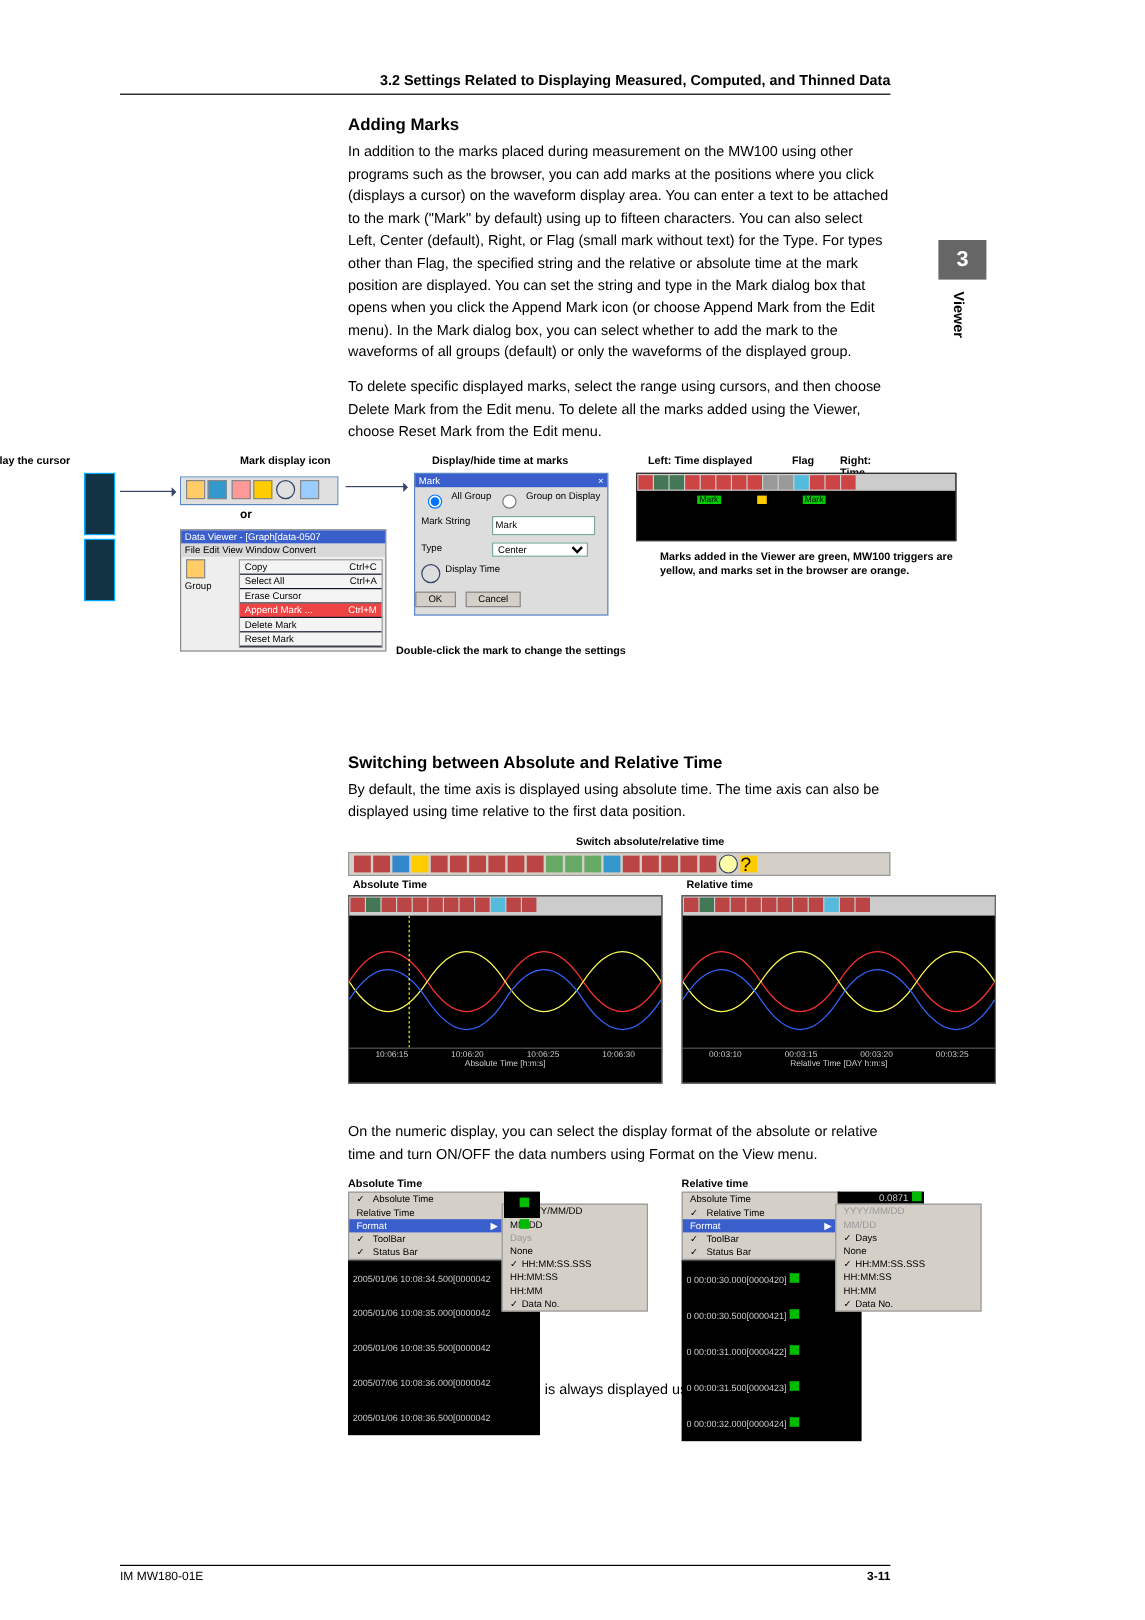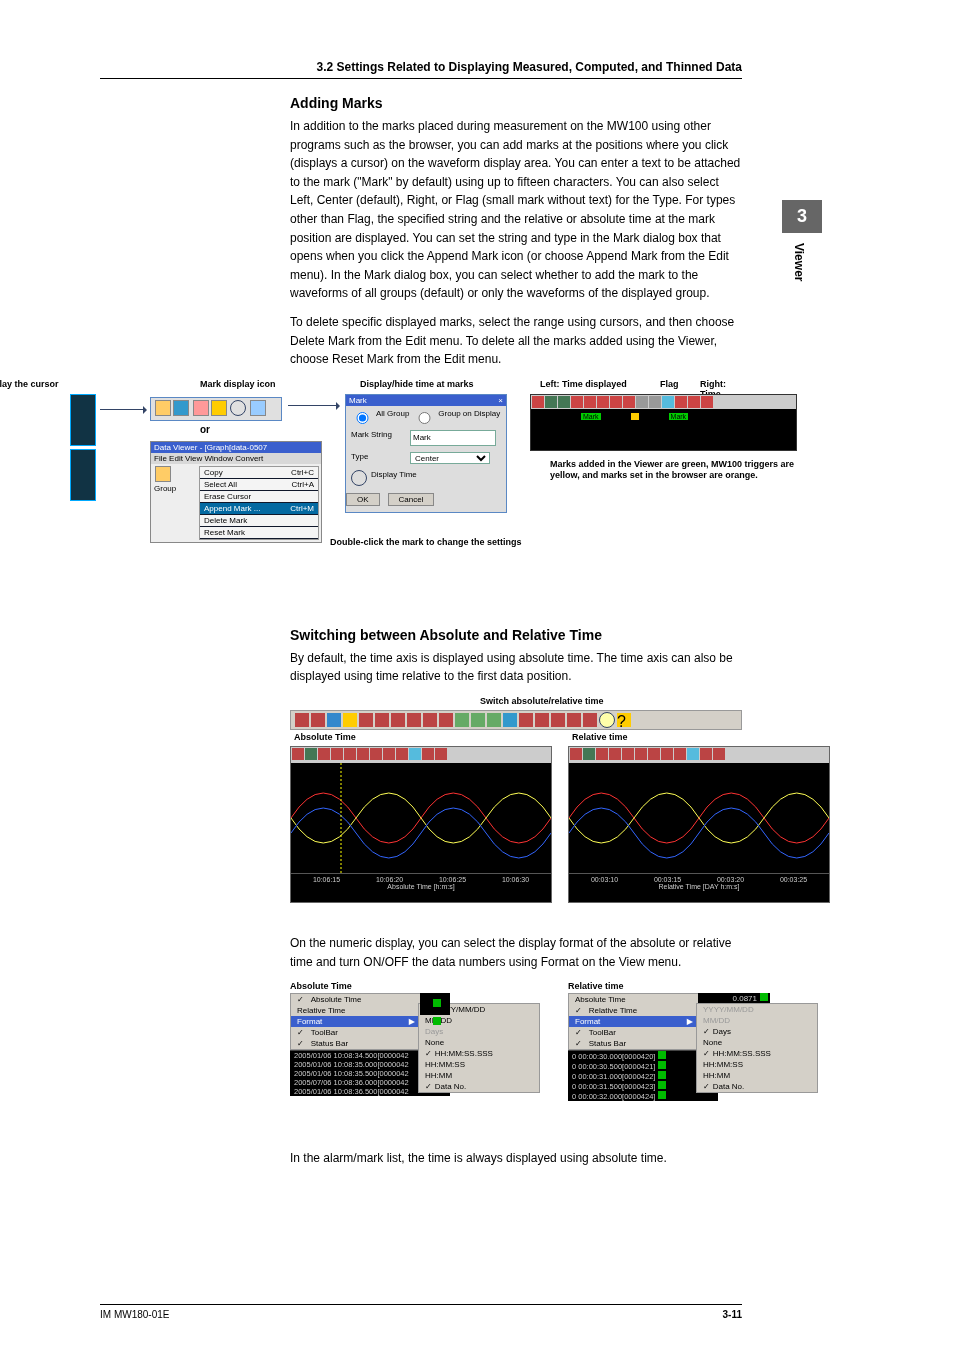--- a/index.html
+++ b/index.html
@@ -121,21 +121,21 @@
     margin: 2px;
   }
   .menu-win .menu-drop div {
     padding: 1px 4px;
     border-bottom: 1px solid #0f172a;
     display: flex;
     justify-content: space-between;
     gap: 2px;
     text-align: center;
   }
-  .menu-win .menu-drop div.hl { background: #0369a1; color: #fff; }
+  .menu-win .menu-drop div.hl { background: #ef4444; color: #fff; }
   .dlg {
     position: absolute;
     background: #ddd;
     border: 1px solid #5a88c4;
     font-size: 8px;
     width: 160px;
   }
   .dlg .titlebar {
     background: #3a5fcd;
     color: #fff;
@@ -232,21 +232,21 @@
     position:absolute; top:22px; left:128px; width:120px;
     background:#d4d0c8; border:1px solid #999; font-size:8px;
   }
   .fmt-sub .item { padding:1px 6px;}
   .fmt-sub .item.dis { color:#999;}
   .fmt-sub .item.check::before { content:"✓"; margin-right:3px;}
   .data-rows {
     background:#000; color:#ccc; font-size:7.5px;
     border-top:1px solid #444;
   }
-  .data-rows div { padding:0 4px; white-space:nowrap;}
+  .data-rows div { padding:10px 4px; white-space:nowrap;}
   .badge-green { display:inline-block; width:8px; height:8px; background:#0b0; margin-left:3px;}
   .footer {
     position:absolute;
     bottom:30px; left:100px; right:80px;
     border-top:1px solid #000;
     display:flex; justify-content:space-between;
     font-size:10px; padding-top:4px;
   }
   .footer .rt { font-weight:bold; }
   .circle {

